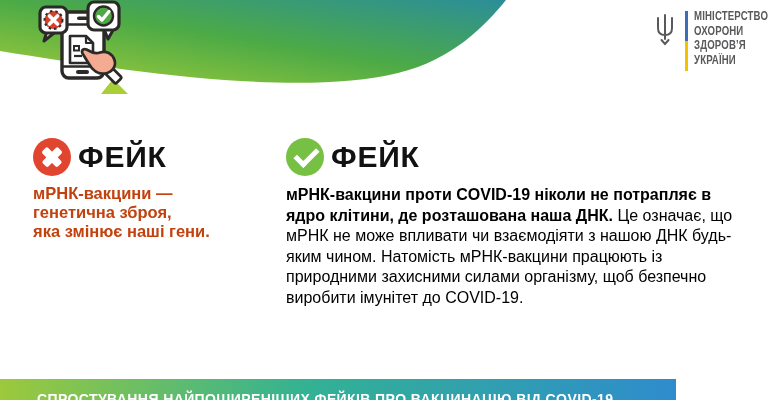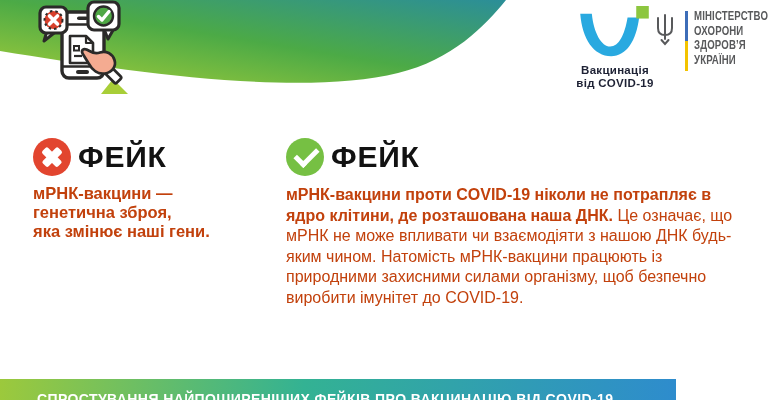--- a/index.html
+++ b/index.html
@@ -34,21 +34,21 @@
   .x-icon::before,.x-icon::after{content:"";position:absolute;left:50%;top:50%;width:22px;height:7.5px;
       border-radius:2px;background:#fff;}
   .x-icon::before{transform:translate(-50%,-50%) rotate(45deg);}
   .x-icon::after{transform:translate(-50%,-50%) rotate(-45deg);}
 
   .check-icon{position:relative;width:38px;height:38px;border-radius:50%;background:#76c043;flex:0 0 auto;}
   .check-icon::after{content:"";position:absolute;left:9px;top:10px;width:18px;height:9px;
       border-left:5px solid #fff;border-bottom:5px solid #fff;transform:rotate(-45deg);}
 
   .fake-text{margin-top:8px;font-size:16.5px;font-weight:bold;color:#c2410c;line-height:19px;white-space:pre-line;}
-  .fact-text{margin-top:9px;font-size:16px;color:#c2410c;line-height:20.5px;}
+  .fact-text{margin-top:9px;font-size:16px;color:#000000;line-height:20.5px;}
   .fact-text .b{font-weight:bold;}
 
   
   .footer-bar{position:absolute;left:0;top:379px;width:676px;height:21px;
       background:linear-gradient(90deg,#9cc93c 0%,#33b293 45%,#2e8ccd 100%);overflow:hidden;}
   .footer-text{display:block;padding:12px 0 0 37px;font-size:14px;font-weight:bold;color:#fff;
       letter-spacing:.4px;white-space:nowrap;}
 </style>
 </head>
 <body>
@@ -98,30 +98,20 @@
 
       <g>
         <path d="M104,29 L108,39 L114,28.5" fill="#fff" stroke="#2b2a29" stroke-width="3" stroke-linejoin="round"></path>
         <rect x="88" y="2" width="31" height="28" rx="6" fill="#fff" stroke="#2b2a29" stroke-width="3.2"></rect>
         <circle cx="103.5" cy="16" r="9.5" fill="#4fa845" stroke="#2b2a29" stroke-width="2.4"></circle>
         <path d="M98.5,16.5 L102,20 L109,11.5" stroke="#fff" stroke-width="3.4" fill="none" stroke-linecap="round" stroke-linejoin="round"></path>
       </g>
     </g>
   </svg>
 
-  <div class="vax-logo">
-    <svg width="76" height="56" viewBox="0 0 76 58">
-      <path d="M2,8 C4,34 16,52 34,52 C50,52 60,36 63,12 L51,12 C48,30 42,42 33,42 C24,42 16,28 14,8 Z" fill="#29a9e0"></path>
-      <rect x="60" y="0" width="13" height="13" fill="#8dc63f"></rect>
-    </svg>
-    <div class="vax-text">
-      <div>Вакцинація</div>
-      <div>від COVID-19</div>
-    </div>
-  </div>
 
   <div class="moz-logo">
     <svg class="moz-trident" width="26" height="36" viewBox="0 0 24 36">
       <g fill="none" stroke="#58595b" stroke-width="2" stroke-linecap="round">
         <path d="M12,2 V26"></path>
         <path d="M5,5 V15 C5,20 8,22 12,22"></path>
         <path d="M19,5 V15 C19,20 16,22 12,22"></path>
         <path d="M8.5,27 L12,31 L15.5,27"></path>
       </g>
     </svg>

